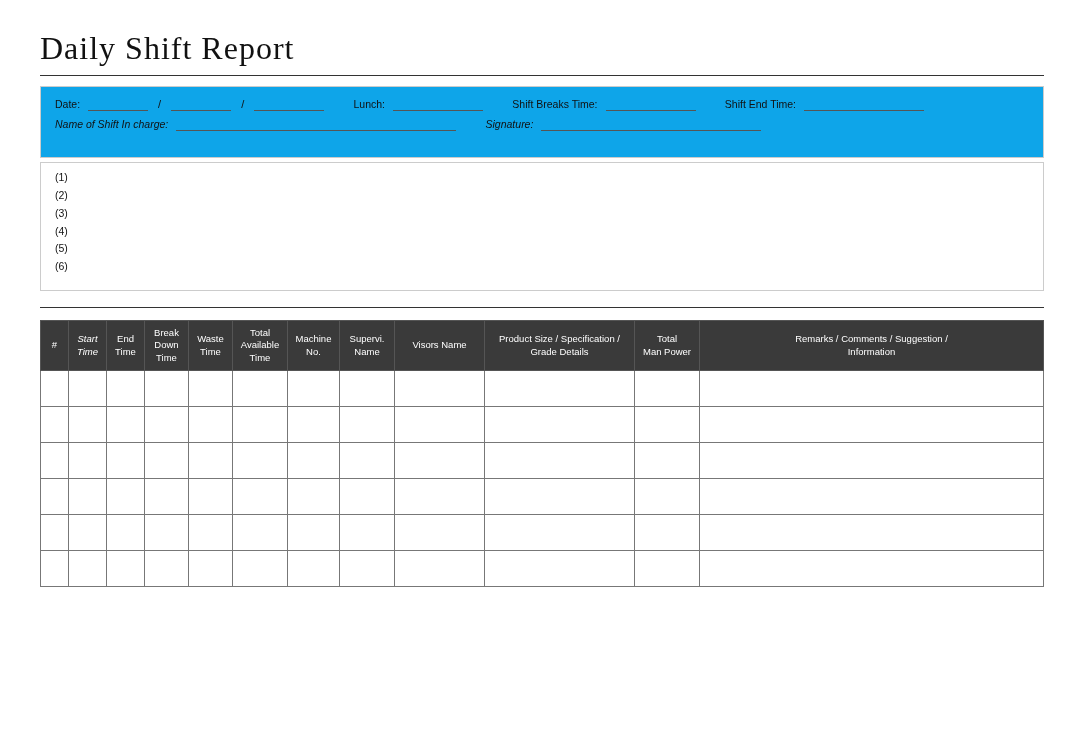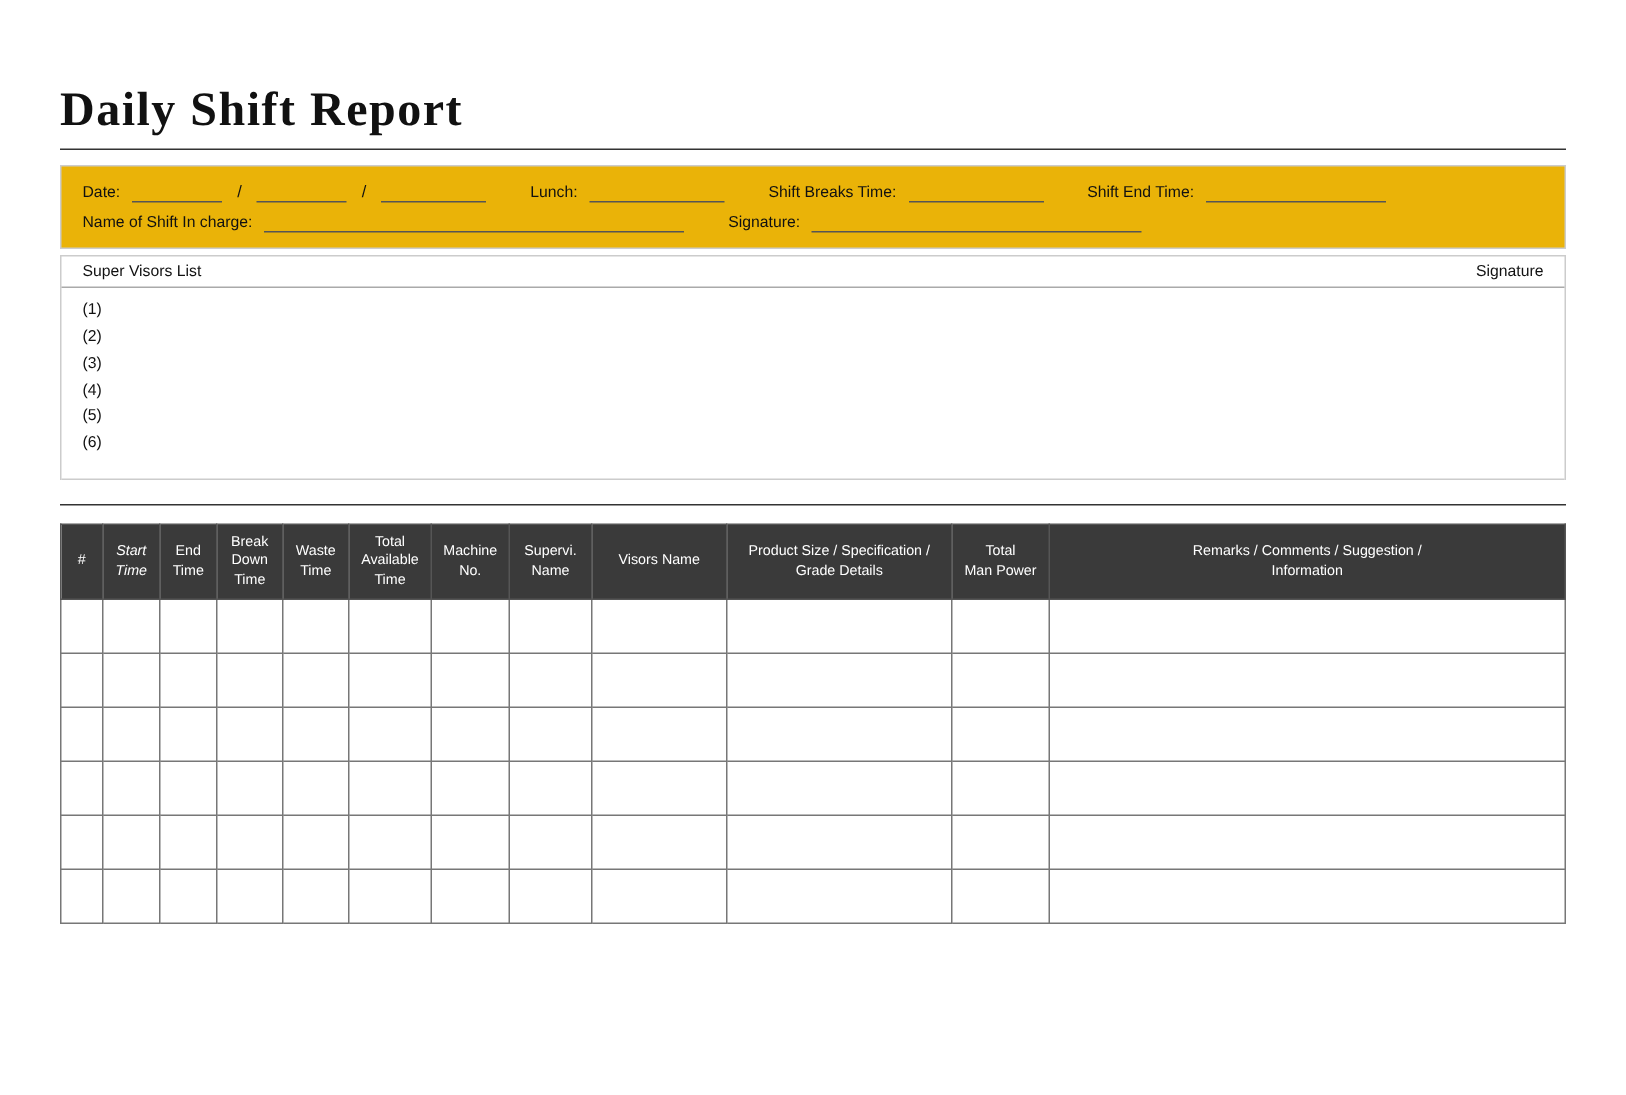--- a/index.html
+++ b/index.html
@@ -13,50 +13,50 @@
       font-family: Arial, sans-serif;
       font-size: 11px;
       color: #111;
       padding: 30px 40px;
       width: 1084px;
       min-height: 730px;
     }
 
     .page-title {
       font-size: 32px;
-      font-weight: bold;
+      font-weight: normal;
       font-family: Georgia, serif;
       margin-bottom: 8px;
       letter-spacing: 1px;
-      margin-top: 24px;
     }
 
     .title-divider {
       border: none;
       border-top: 1.5px solid #333;
       margin-bottom: 10px;
     }
 
     .header-section {
-      background: #eab308;
+      background: #0ea5e9;
       border: 1px solid #ccc;
       padding: 10px 14px;
       margin-bottom: 4px;
     }
 
     .header-row {
       display: flex;
       align-items: center;
       margin-bottom: 6px;
       flex-wrap: wrap;
       gap: 6px;
     }
 
     .header-row:last-child {
-      margin-bottom: 0;
+      margin-bottom: 16px;
+      font-style: italic;
     }
 
     .field-label {
       font-size: 10.5px;
       white-space: nowrap;
     }
 
     .field-line {
       display: inline-block;
       border-bottom: 1px solid #555;
@@ -183,24 +183,20 @@
   <div class="header-row">
     <span class="field-label">Name of Shift In charge:</span>
     <span class="field-line" style="min-width:280px;"></span>
     &nbsp;&nbsp;&nbsp;&nbsp;&nbsp;
     <span class="field-label">Signature:</span>
     <span class="field-line" style="min-width:220px;"></span>
   </div>
 </div>
 
 <div class="supervisors-section">
-  <div class="supervisors-header">
-    <span>Super Visors List</span>
-    <span>Signature</span>
-  </div>
   <div class="supervisors-list">
     <div>(1)</div>
     <div>(2)</div>
     <div>(3)</div>
     <div>(4)</div>
     <div>(5)</div>
     <div>(6)</div>
   </div>
 </div>
 

